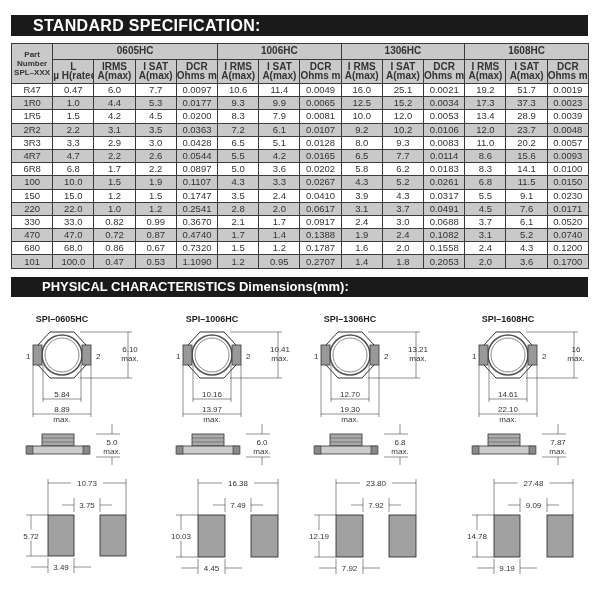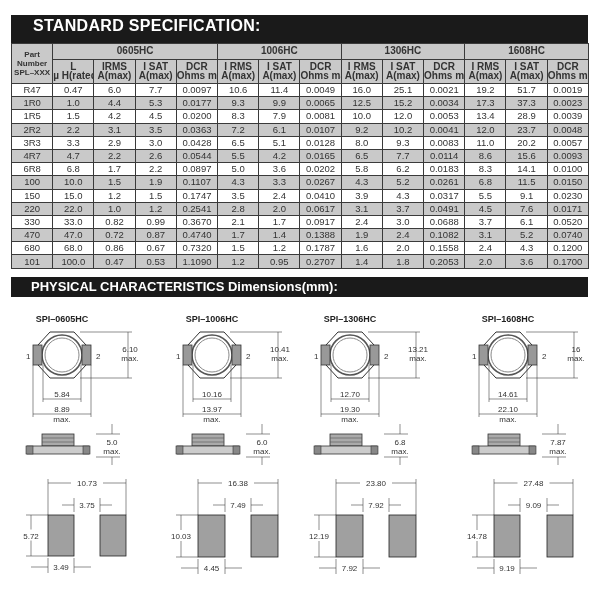--- a/index.html
+++ b/index.html
@@ -1,19 +1,19 @@
 <!DOCTYPE html>
 <html><head>
 <meta charset="utf-8">
 <style>
   html, body { margin:0; padding:0; background:#ffffff; }
   body { width:600px; height:600px; position:relative; overflow:hidden; font-family:"Liberation Sans", sans-serif; color:#222; }
   .bar { position:absolute; left:11px; width:577px; background:#1a1a1a; color:#fff; font-weight:bold; }
-  .bar1 { top:15px; height:29px; font-size:16px; line-height:21px; padding-left:22px; box-sizing:border-box; letter-spacing:0.3px; }
-  .bar2 { top:277px; height:20px; font-size:13px; line-height:20px; padding-left:20px; box-sizing:border-box; }
+  .bar1 { top:15px; height:21px; font-size:16px; line-height:21px; padding-left:22px; box-sizing:border-box; letter-spacing:0.3px; }
+  .bar2 { top:277px; height:20px; font-size:13px; line-height:20px; padding-left:31px; box-sizing:border-box; }
   table.spec { position:absolute; left:11px; top:43px; width:577px; border-collapse:collapse; table-layout:fixed; }
   table.spec td, table.spec th { border:1px solid #3a3a3a; text-align:center; padding:0; overflow:hidden; white-space:nowrap; }
   table.spec th { background:#c9c9c9; font-weight:bold; color:#333; font-size:10px; line-height:8.5px; }
   table.spec tr.h1 th { height:15px; }
   table.spec tr.h2 th { height:23px; }
   table.spec td { font-size:9.5px; height:12.2px; line-height:12px; color:#333; }
   table.spec tr.odd td { background:#ffffff; }
   table.spec tr.even td { background:#c9c9c9; }
   th.part { font-size:8px !important; line-height:9px !important;margin-top:43px; }
   .dcol { position:absolute; top:305px; width:150px; height:295px; }
@@ -123,21 +123,21 @@
         <td>2R2</td>
         <td>2.2</td>
         <td>3.1</td>
         <td>3.5</td>
         <td>0.0363</td>
         <td>7.2</td>
         <td>6.1</td>
         <td>0.0107</td>
         <td>9.2</td>
         <td>10.2</td>
-        <td>0.0041</td>
+        <td>0.0106</td>
         <td>12.0</td>
         <td>23.7</td>
         <td>0.0048</td>
       </tr>
       <tr class="odd">
         <td>3R3</td>
         <td>3.3</td>
         <td>2.9</td>
         <td>3.0</td>
         <td>0.0428</td>

